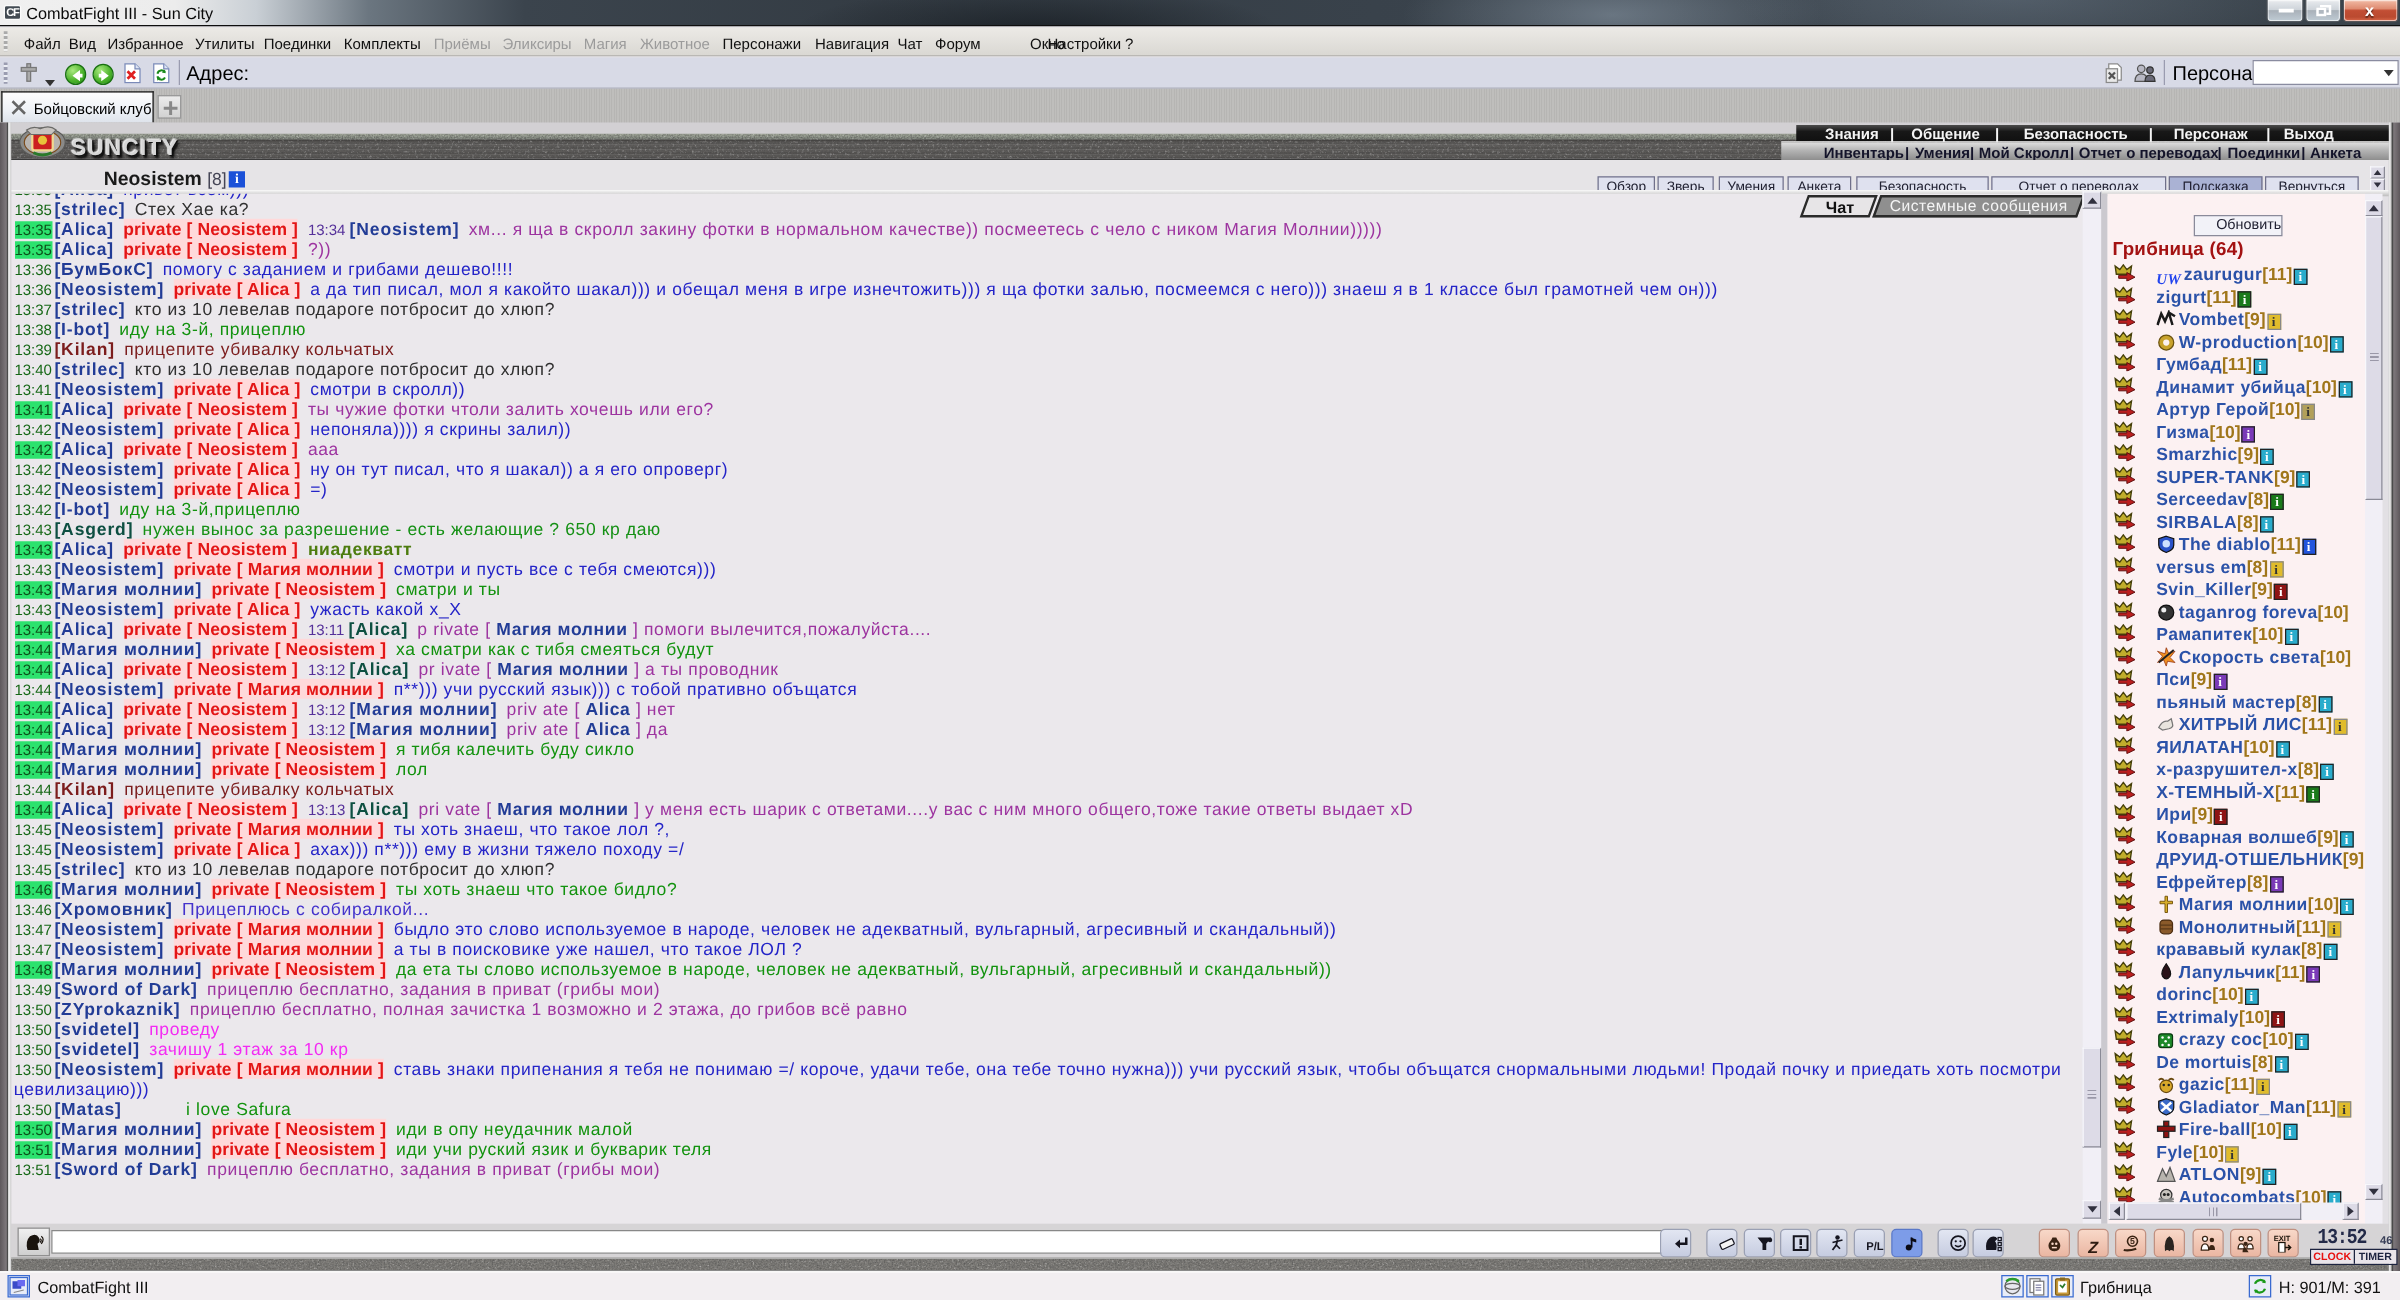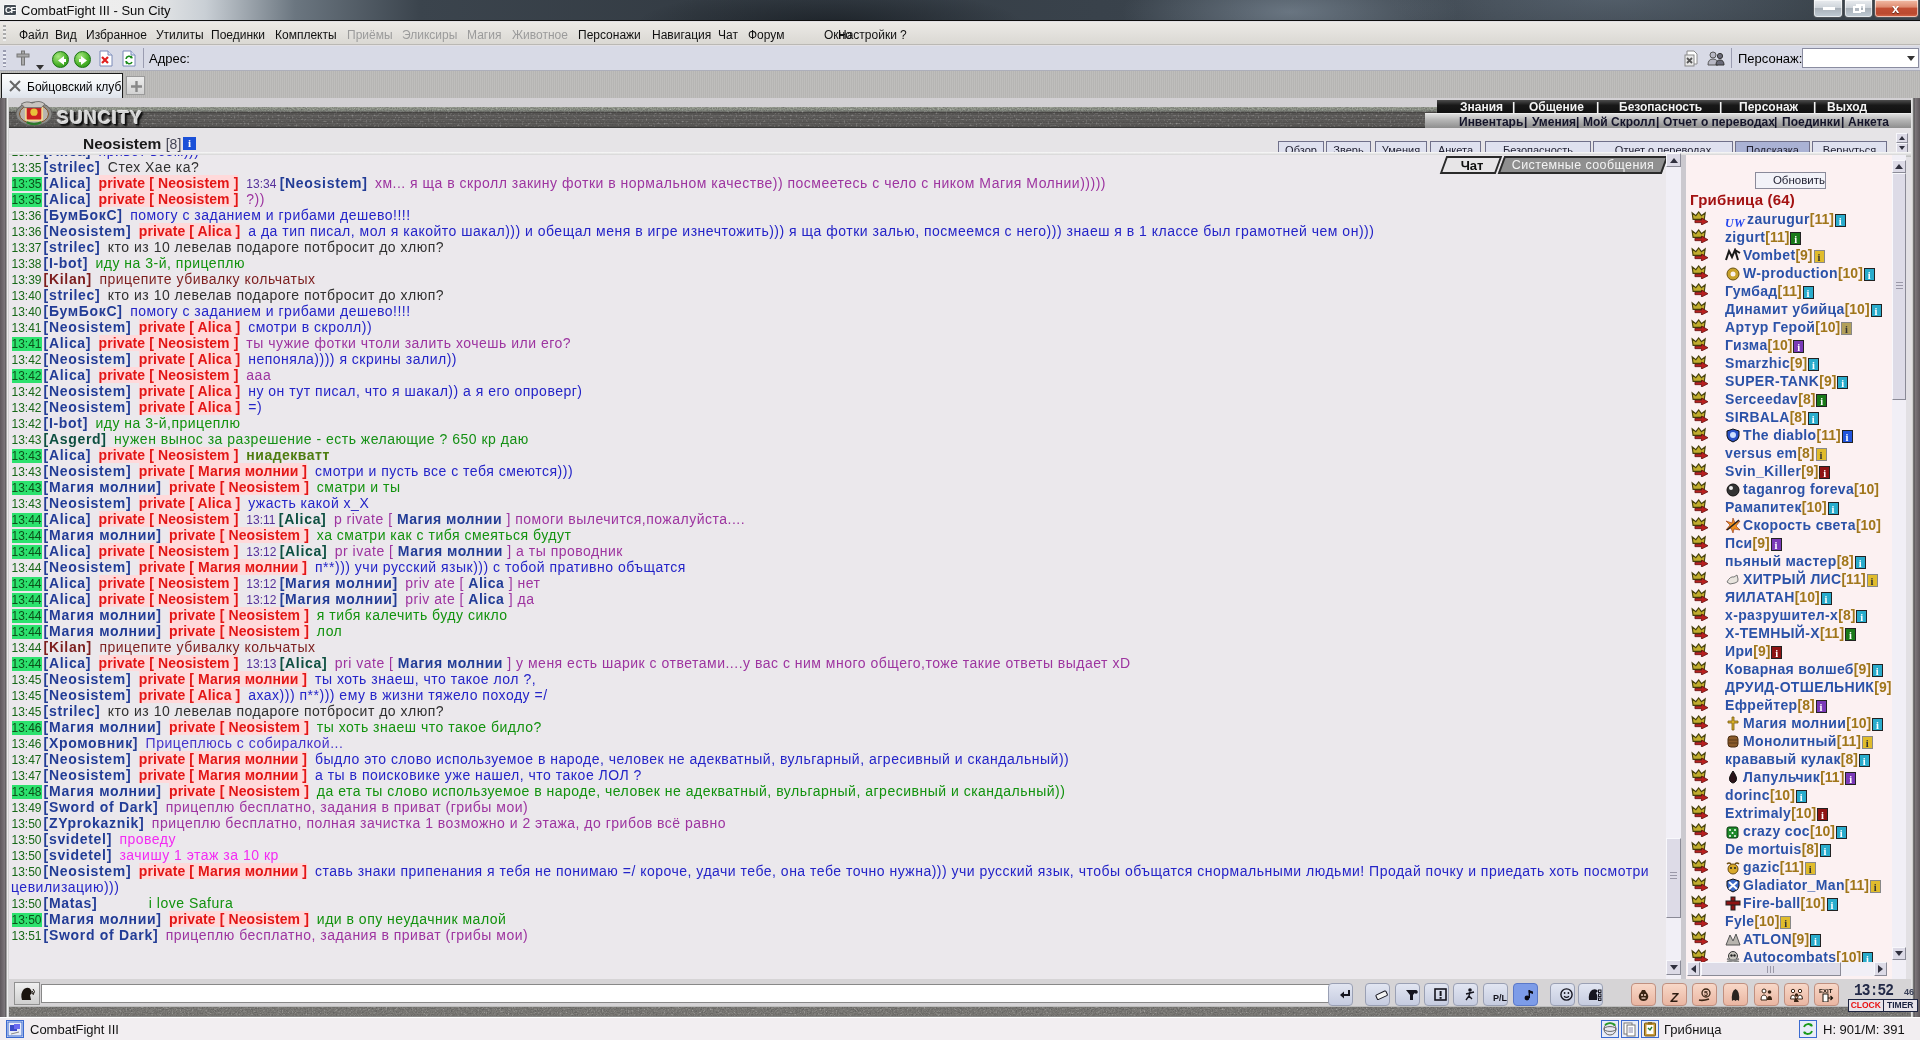--- a/index.html
+++ b/index.html
@@ -29,21 +29,21 @@
 #menubar{left:0;top:22px;width:1920px;height:23px;background:linear-gradient(#eceae6,#dad8d3);border-bottom:1px solid #bab8b4;font-size:12px;color:#101010;}
 #menubar .grip{position:absolute;left:3px;top:3px;width:3px;height:16px;background:repeating-linear-gradient(180deg,#aaa 0 2px,#eee 2px 4px);}
 #menubar span{position:absolute;top:6px;}
 #menubar .dis{color:#9b9b9b;}
 
 #toolbar{left:0;top:46px;width:1920px;height:25px;background:#d8dae6;border-bottom:1px solid #acaeba;}
 #toolbar .grip{position:absolute;left:3px;top:4px;width:3px;height:17px;background:repeating-linear-gradient(180deg,#9a9cb0 0 2px,#eceef4 2px 4px);}
 .navball{position:absolute;top:5px;width:17px;height:17px;border-radius:50%;background:radial-gradient(circle at 35% 30%,#a9e980,#4eb42d 55%,#208b13);border:1px solid #187010;}
 #addr{position:absolute;left:192px;top:2px;width:1484px;height:20px;background:#fff;border:1px solid #8a8ca0;font-size:12px;color:#000;line-height:18px;padding-left:5px;}
 #char{position:absolute;left:1802px;top:2px;width:117px;height:20px;background:#fff;border:1px solid #8a8ca0;}
-#toolbar .lbl{position:absolute;top:5px;font-size:13px;color:#000;}
+#toolbar .lbl{position:absolute;top:5px;font-size:16px;color:#000;}
 .tsep{position:absolute;top:2px;width:1px;height:20px;background:#9a9cb0;}
 .dd{position:absolute;right:3px;top:7px;}
 .dd i{display:block;border-left:4px solid transparent;border-right:4px solid transparent;border-top:5px solid #333;}
 
 #tabrow{left:0;top:71px;width:1920px;height:43px;background:#b6b5b3;border-bottom:2px solid #565656;
  background-image:repeating-linear-gradient(90deg,rgba(255,255,255,.12) 0 1px,transparent 1px 2px);}
 #tab1{position:absolute;left:1px;top:2px;width:122px;height:25px;background:linear-gradient(#fdfdfd,#eef1f6 60%,#dee3eb);border:1px solid #1a1a1a;border-bottom:none;}
 #tab1 .t{position:absolute;left:25px;top:6px;font-size:12px;color:#000;}
 #tabplus{position:absolute;left:126px;top:5px;width:19px;height:19px;background:linear-gradient(#ececec,#d2d2d2);border:1px solid #9a9a9a;}
 
@@ -283,21 +283,20 @@
       <div class="cl"><span class="ts">13:35</span><span class="nick" style="color:#223c96">[Alica]</span> <span class="m" style="color:#2424c8;">привет всем)))</span></div>
       <div class="cl"><span class="ts">13:35</span><span class="nick" style="color:#223c96">[strilec]</span> <span class="m" style="color:#303030;">Стех Хае ка?</span></div>
       <div class="cl"><span class="tsh">13:35</span><span class="nick" style="color:#223c96">[Alica]</span> <span class="pm">private [ Neosistem ]</span> <span class="qt" style="color:#55309a">13:34 </span><span class="nick" style="color:#223c96">[Neosistem]</span> <span class="m" style="color:#9d34a0;">хм... я ща в скролл закину фотки в нормальном качестве)) посмеетесь с чело с ником Магия Молнии)))))</span></div>
       <div class="cl"><span class="tsh">13:35</span><span class="nick" style="color:#223c96">[Alica]</span> <span class="pm">private [ Neosistem ]</span> <span class="m" style="color:#9d34a0;">?))</span></div>
       <div class="cl"><span class="ts">13:36</span><span class="nick" style="color:#223c96">[БумБокС]</span> <span class="m" style="color:#2424c8;">помогу с заданием и грибами дешево!!!!</span></div>
       <div class="cl"><span class="ts">13:36</span><span class="nick" style="color:#223c96">[Neosistem]</span> <span class="pm">private [ Alica ]</span> <span class="m" style="color:#2424c8;">а да тип писал, мол я какойто шакал))) и обещал меня в игре изнечтожить))) я ща фотки залью, посмеемся с него))) знаеш я в 1 классе был грамотней чем он)))</span></div>
       <div class="cl"><span class="ts">13:37</span><span class="nick" style="color:#223c96">[strilec]</span> <span class="m" style="color:#303030;">кто из 10 левелав подароге потбросит до хлюп?</span></div>
       <div class="cl"><span class="ts">13:38</span><span class="nick" style="color:#223c96">[I-bot]</span> <span class="m" style="color:#12920e;">иду на 3-й, прицеплю</span></div>
       <div class="cl"><span class="ts">13:39</span><span class="nick" style="color:#7c1d1d">[Kilan]</span> <span class="m" style="color:#7c1d1d;">прицепите убивалку кольчатых</span></div>
       <div class="cl"><span class="ts">13:40</span><span class="nick" style="color:#223c96">[strilec]</span> <span class="m" style="color:#303030;">кто из 10 левелав подароге потбросит до хлюп?</span></div>
-      <div class="cl"><span class="ts">13:40</span><span class="nick" style="color:#223c96">[БумБокС]</span> <span class="m" style="color:#2424c8;">помогу с заданием и грибами дешево!!!!</span></div>
       <div class="cl"><span class="ts">13:41</span><span class="nick" style="color:#223c96">[Neosistem]</span> <span class="pm">private [ Alica ]</span> <span class="m" style="color:#2424c8;">смотри в скролл))</span></div>
       <div class="cl"><span class="tsh">13:41</span><span class="nick" style="color:#223c96">[Alica]</span> <span class="pm">private [ Neosistem ]</span> <span class="m" style="color:#9d34a0;">ты чужие фотки чтоли залить хочешь или его?</span></div>
       <div class="cl"><span class="ts">13:42</span><span class="nick" style="color:#223c96">[Neosistem]</span> <span class="pm">private [ Alica ]</span> <span class="m" style="color:#2424c8;">непоняла)))) я скрины залил))</span></div>
       <div class="cl"><span class="tsh">13:42</span><span class="nick" style="color:#223c96">[Alica]</span> <span class="pm">private [ Neosistem ]</span> <span class="m" style="color:#9d34a0;">ааа</span></div>
       <div class="cl"><span class="ts">13:42</span><span class="nick" style="color:#223c96">[Neosistem]</span> <span class="pm">private [ Alica ]</span> <span class="m" style="color:#2424c8;">ну он тут писал, что я шакал)) а я его опроверг)</span></div>
       <div class="cl"><span class="ts">13:42</span><span class="nick" style="color:#223c96">[Neosistem]</span> <span class="pm">private [ Alica ]</span> <span class="m" style="color:#2424c8;">=)</span></div>
       <div class="cl"><span class="ts">13:42</span><span class="nick" style="color:#223c96">[I-bot]</span> <span class="m" style="color:#12920e;">иду на 3-й,прицеплю</span></div>
       <div class="cl"><span class="ts">13:43</span><span class="nick" style="color:#0d4f41">[Asgerd]</span> <span class="m" style="color:#159015;">нужен вынос за разрешение - есть желающие ? 650 кр даю</span></div>
       <div class="cl"><span class="tsh">13:43</span><span class="nick" style="color:#223c96">[Alica]</span> <span class="pm">private [ Neosistem ]</span> <span class="m" style="color:#4d7c0f;font-weight:bold;">ниадекватт</span></div>
       <div class="cl"><span class="ts">13:43</span><span class="nick" style="color:#223c96">[Neosistem]</span> <span class="pm">private [ Магия молнии ]</span> <span class="m" style="color:#2424c8;">смотри и пусть все с тебя смеются)))</span></div>
@@ -322,20 +321,21 @@
       <div class="cl"><span class="ts">13:47</span><span class="nick" style="color:#223c96">[Neosistem]</span> <span class="pm">private [ Магия молнии ]</span> <span class="m" style="color:#2424c8;">а ты в поисковике уже нашел, что такое ЛОЛ ?</span></div>
       <div class="cl"><span class="tsh">13:48</span><span class="nick" style="color:#223c96">[Магия молнии]</span> <span class="pm">private [ Neosistem ]</span> <span class="m" style="color:#12920e;">да ета ты слово используемое в народе, человек не адекватный, вульгарный, агресивный и скандальный))</span></div>
       <div class="cl"><span class="ts">13:49</span><span class="nick" style="color:#223c96">[Sword of Dark]</span> <span class="m" style="color:#9d34a0;">прицеплю бесплатно, задания в приват (грибы мои)</span></div>
       <div class="cl"><span class="ts">13:50</span><span class="nick" style="color:#223c96">[ZYprokaznik]</span> <span class="m" style="color:#9d34a0;">прицеплю бесплатно, полная зачистка 1 возможно и 2 этажа, до грибов всё равно</span></div>
       <div class="cl"><span class="ts">13:50</span><span class="nick" style="color:#223c96">[svidetel]</span> <span class="m" style="color:#f32bf3;">проведу</span></div>
       <div class="cl"><span class="ts">13:50</span><span class="nick" style="color:#223c96">[svidetel]</span> <span class="m" style="color:#f32bf3;">зачишу 1 этаж за 10 кр</span></div>
       <div class="cl"><span class="ts">13:50</span><span class="nick" style="color:#223c96">[Neosistem]</span> <span class="pm">private [ Магия молнии ]</span> <span class="m" style="color:#2424c8;">ставь знаки припенания я тебя не понимаю =/ короче, удачи тебе, она тебе точно нужна))) учи русский язык, чтобы объщатся снормальными людьми! Продай почку и приедать хоть посмотри</span></div>
       <div class="cl" style="padding-left:2px"><span class="m" style="color:#2424c8;">цевилизацию)))</span></div>
       <div class="cl"><span class="ts">13:50</span><span class="nick" style="color:#223c96">[Matas]</span> <span class="m" style="color:#12920e;padding-left:44px;">i love Safura</span></div>
       <div class="cl"><span class="tsh">13:50</span><span class="nick" style="color:#223c96">[Магия молнии]</span> <span class="pm">private [ Neosistem ]</span> <span class="m" style="color:#12920e;">иди в опу неудачник малой</span></div>
+      <div class="cl"><span class="tsh">13:51</span><span class="nick" style="color:#223c96">[Магия молнии]</span> <span class="pm">private [ Neosistem ]</span> <span class="m" style="color:#12920e;">иди учи руский язик и букварик теля</span></div>
       <div class="cl"><span class="ts">13:51</span><span class="nick" style="color:#223c96">[Sword of Dark]</span> <span class="m" style="color:#9d34a0;">прицеплю бесплатно, задания в приват (грибы мои)</span></div>
     </div>
   <div class="ctab" style="left:1434px;top:1px;width:56px;background:#e7e5e7;border:2px solid #2a2a2a;transform:skewX(-20deg);"></div>
     <div class="ctab" style="left:1437px;top:2px;width:52px;color:#111;font-weight:bold;">Чат</div>
     <div class="ctab" style="left:1492px;top:1px;width:164px;background:#8f8f8f;border:2px solid #2a2a2a;transform:skewX(-20deg);"></div>
     <div class="ctab" style="left:1490px;top:2px;width:168px;color:#f4f4f4;font-size:12.5px;letter-spacing:.4px;">Системные сообщения</div>
 </div>
 <div class="strack abs" style="left:1666px;top:155px;width:15px;height:824px;"></div>
 <div class="sbtn abs" style="left:1666px;top:153px;width:15px;height:14px;">
     <i class="tu" style=""></i>

